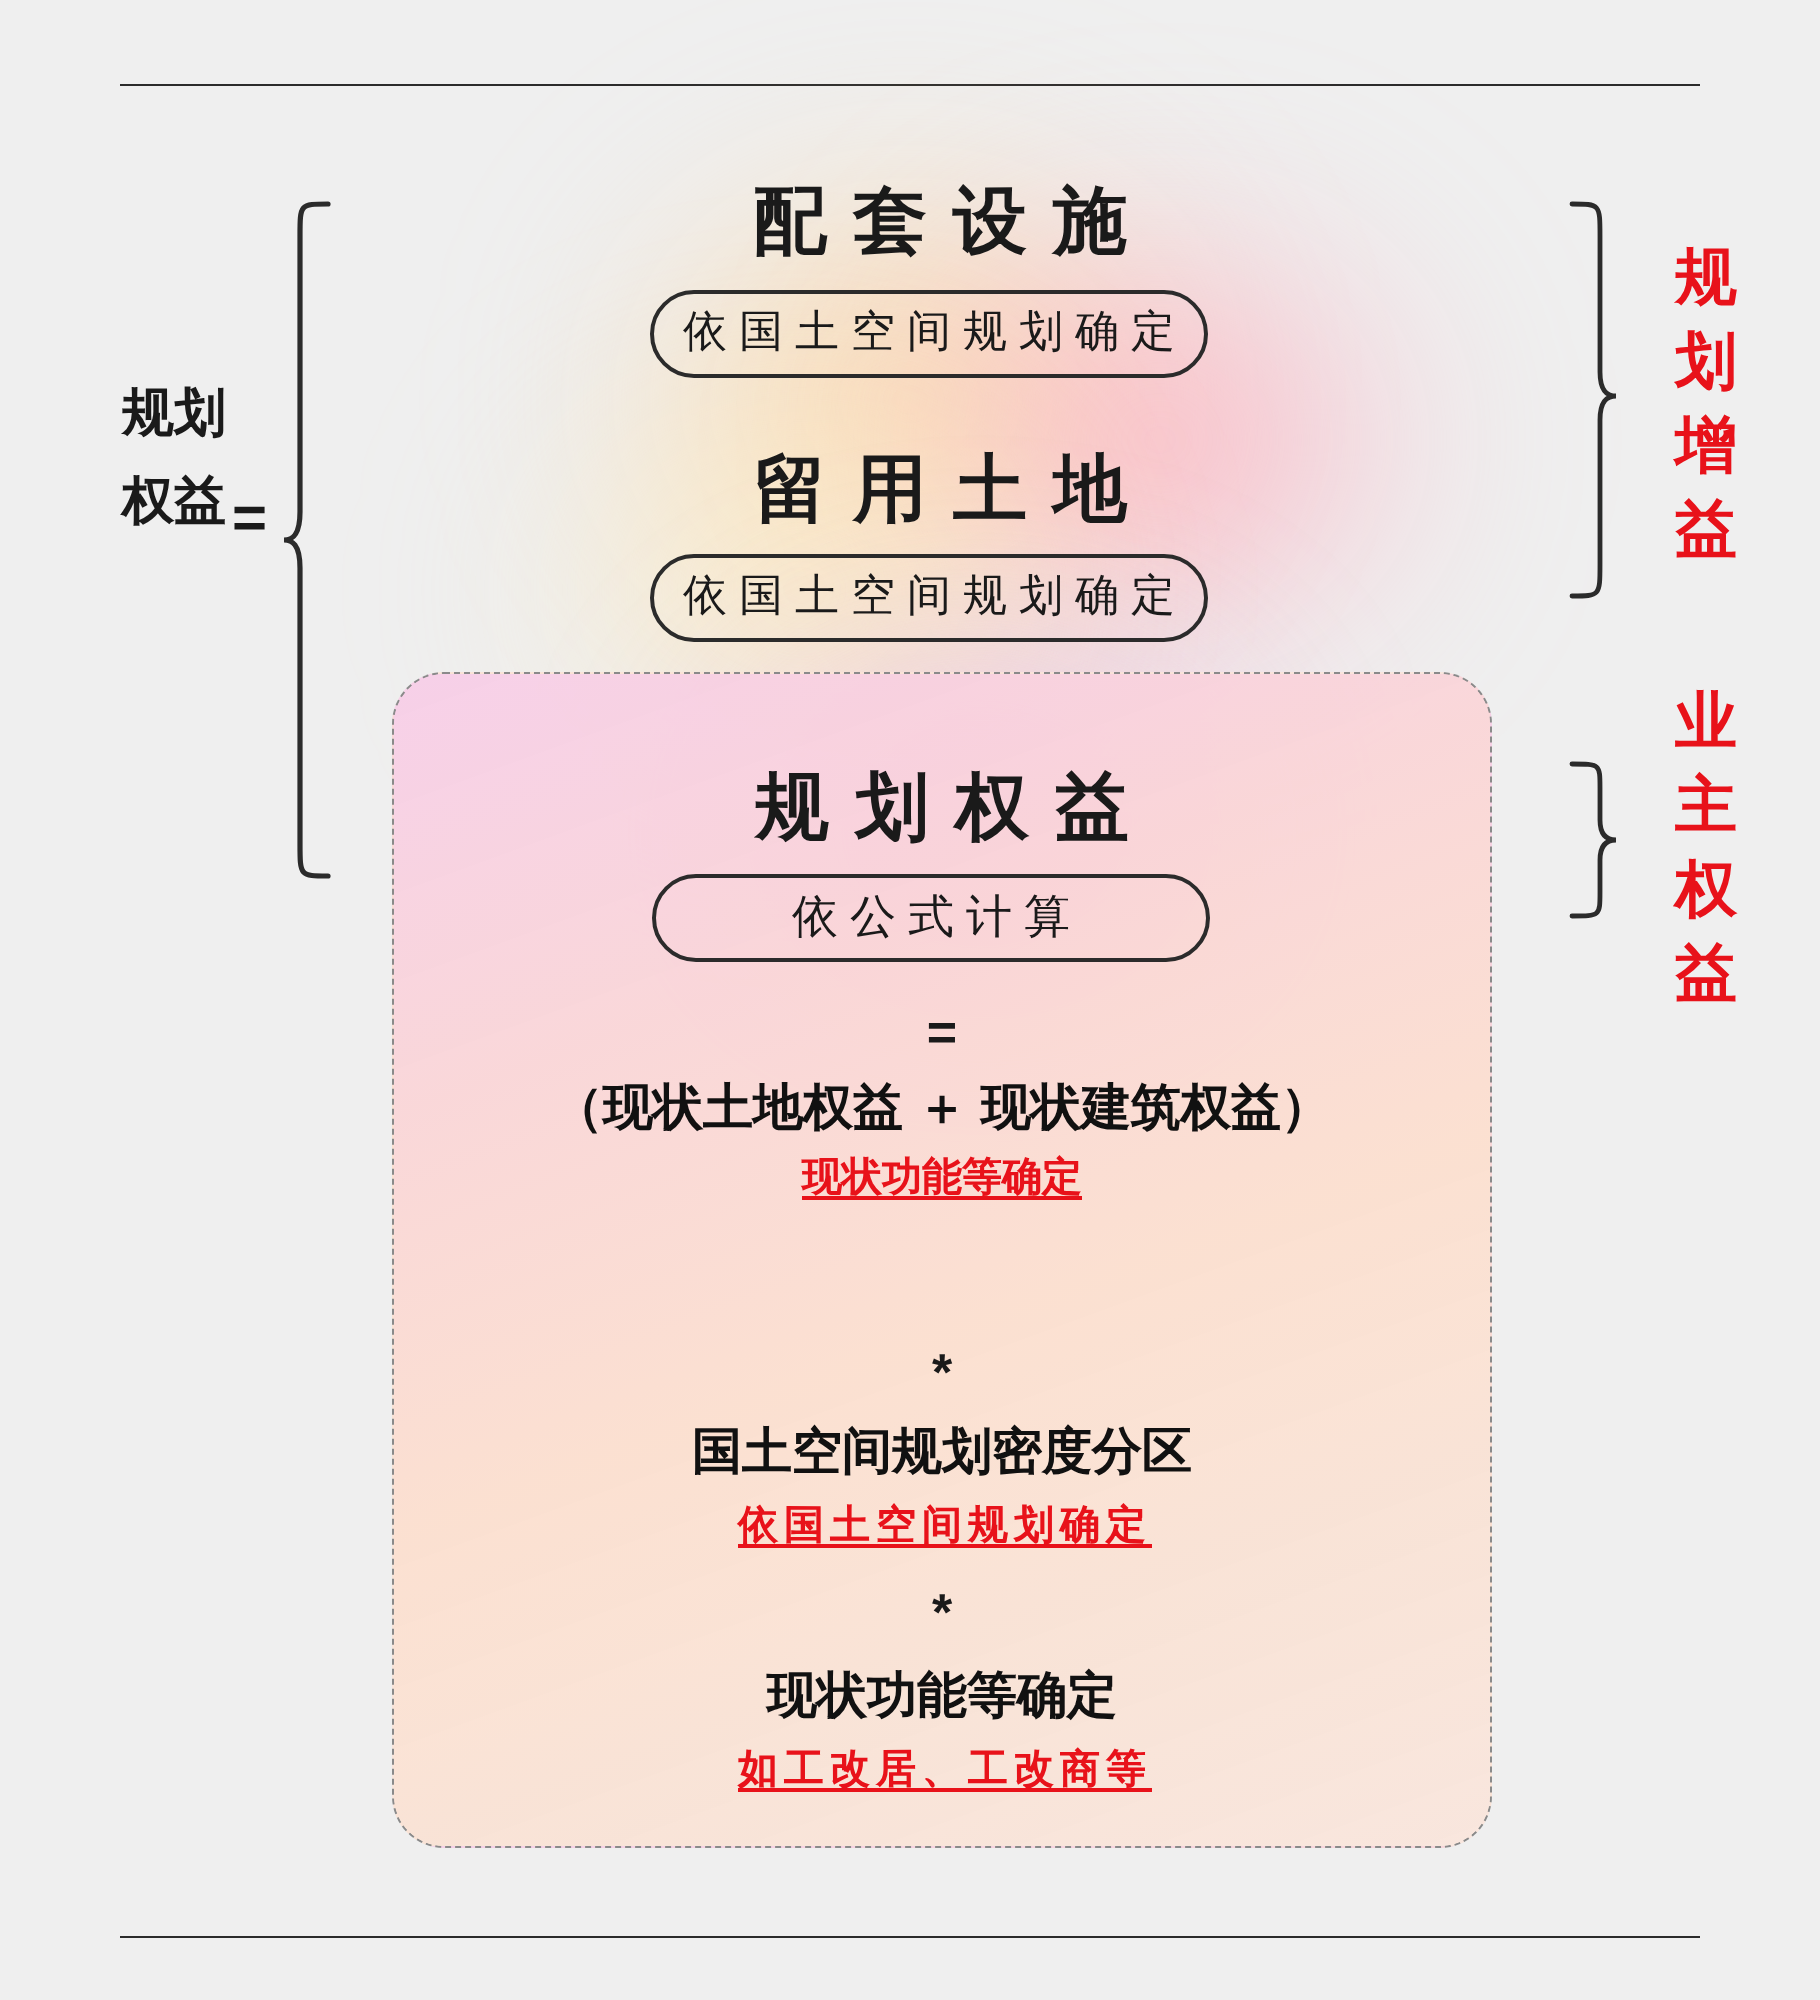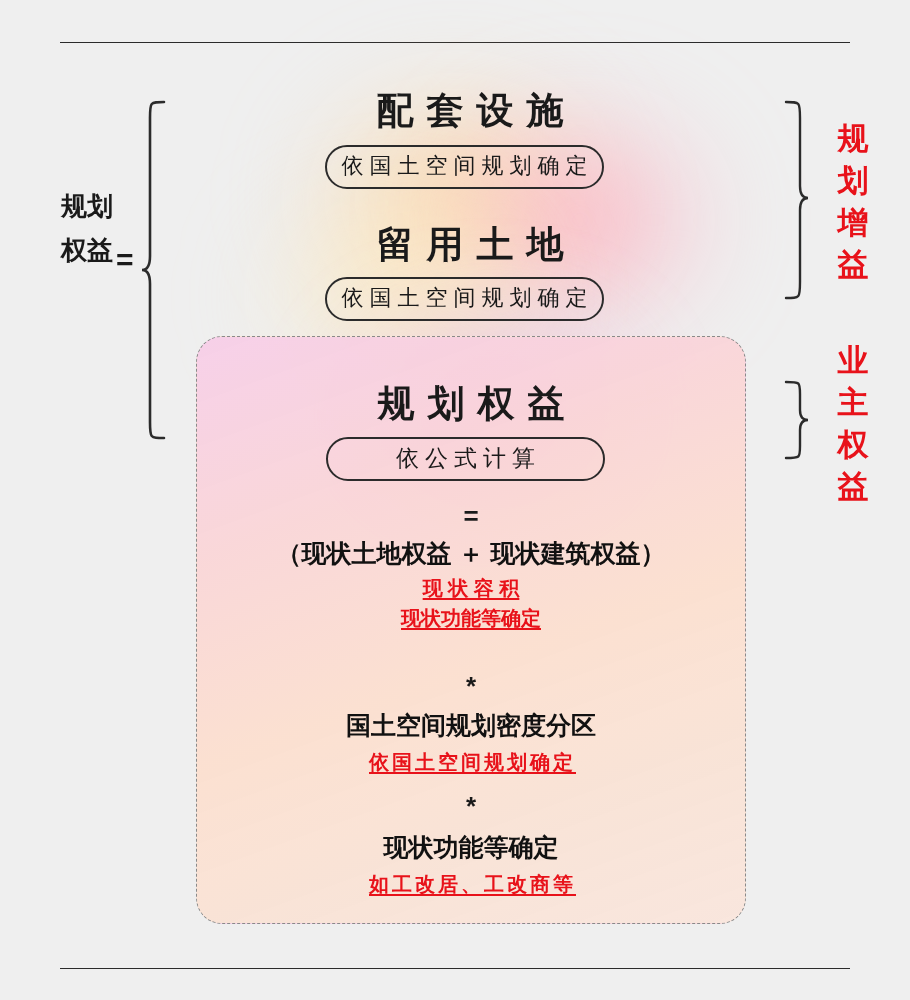--- a/index.html
+++ b/index.html
@@ -243,21 +243,20 @@
 
     <div class="big-title" style="left:0;top:42px;width:548px;">规划权益</div>
     <div class="pill spaced" style="left:129px;top:100px;width:275px;font-size:23px;">依公式计算</div>
 
     <div class="p-center op" style="top:164px;">=</div>
 
     <div class="p-center formula-line" style="top:200px;">（现状土地权益 ＋ 现状建筑权益）</div>
 
     <div class="col-wrap" style="top:238px;">
       <div class="col">
-        <div class="red-note">现 状 容 积</div>
         <div class="red-note">现状功能等确定</div>
       </div>
     </div>
 
     <div class="p-center op" style="top:334px;">*</div>
 
     <div class="p-center black-line" style="top:372px;">国土空间规划密度分区</div>
     <div class="p-center red-note sp" style="top:412px;">依国土空间规划确定</div>
 
     <div class="p-center op" style="top:454px;">*</div>

